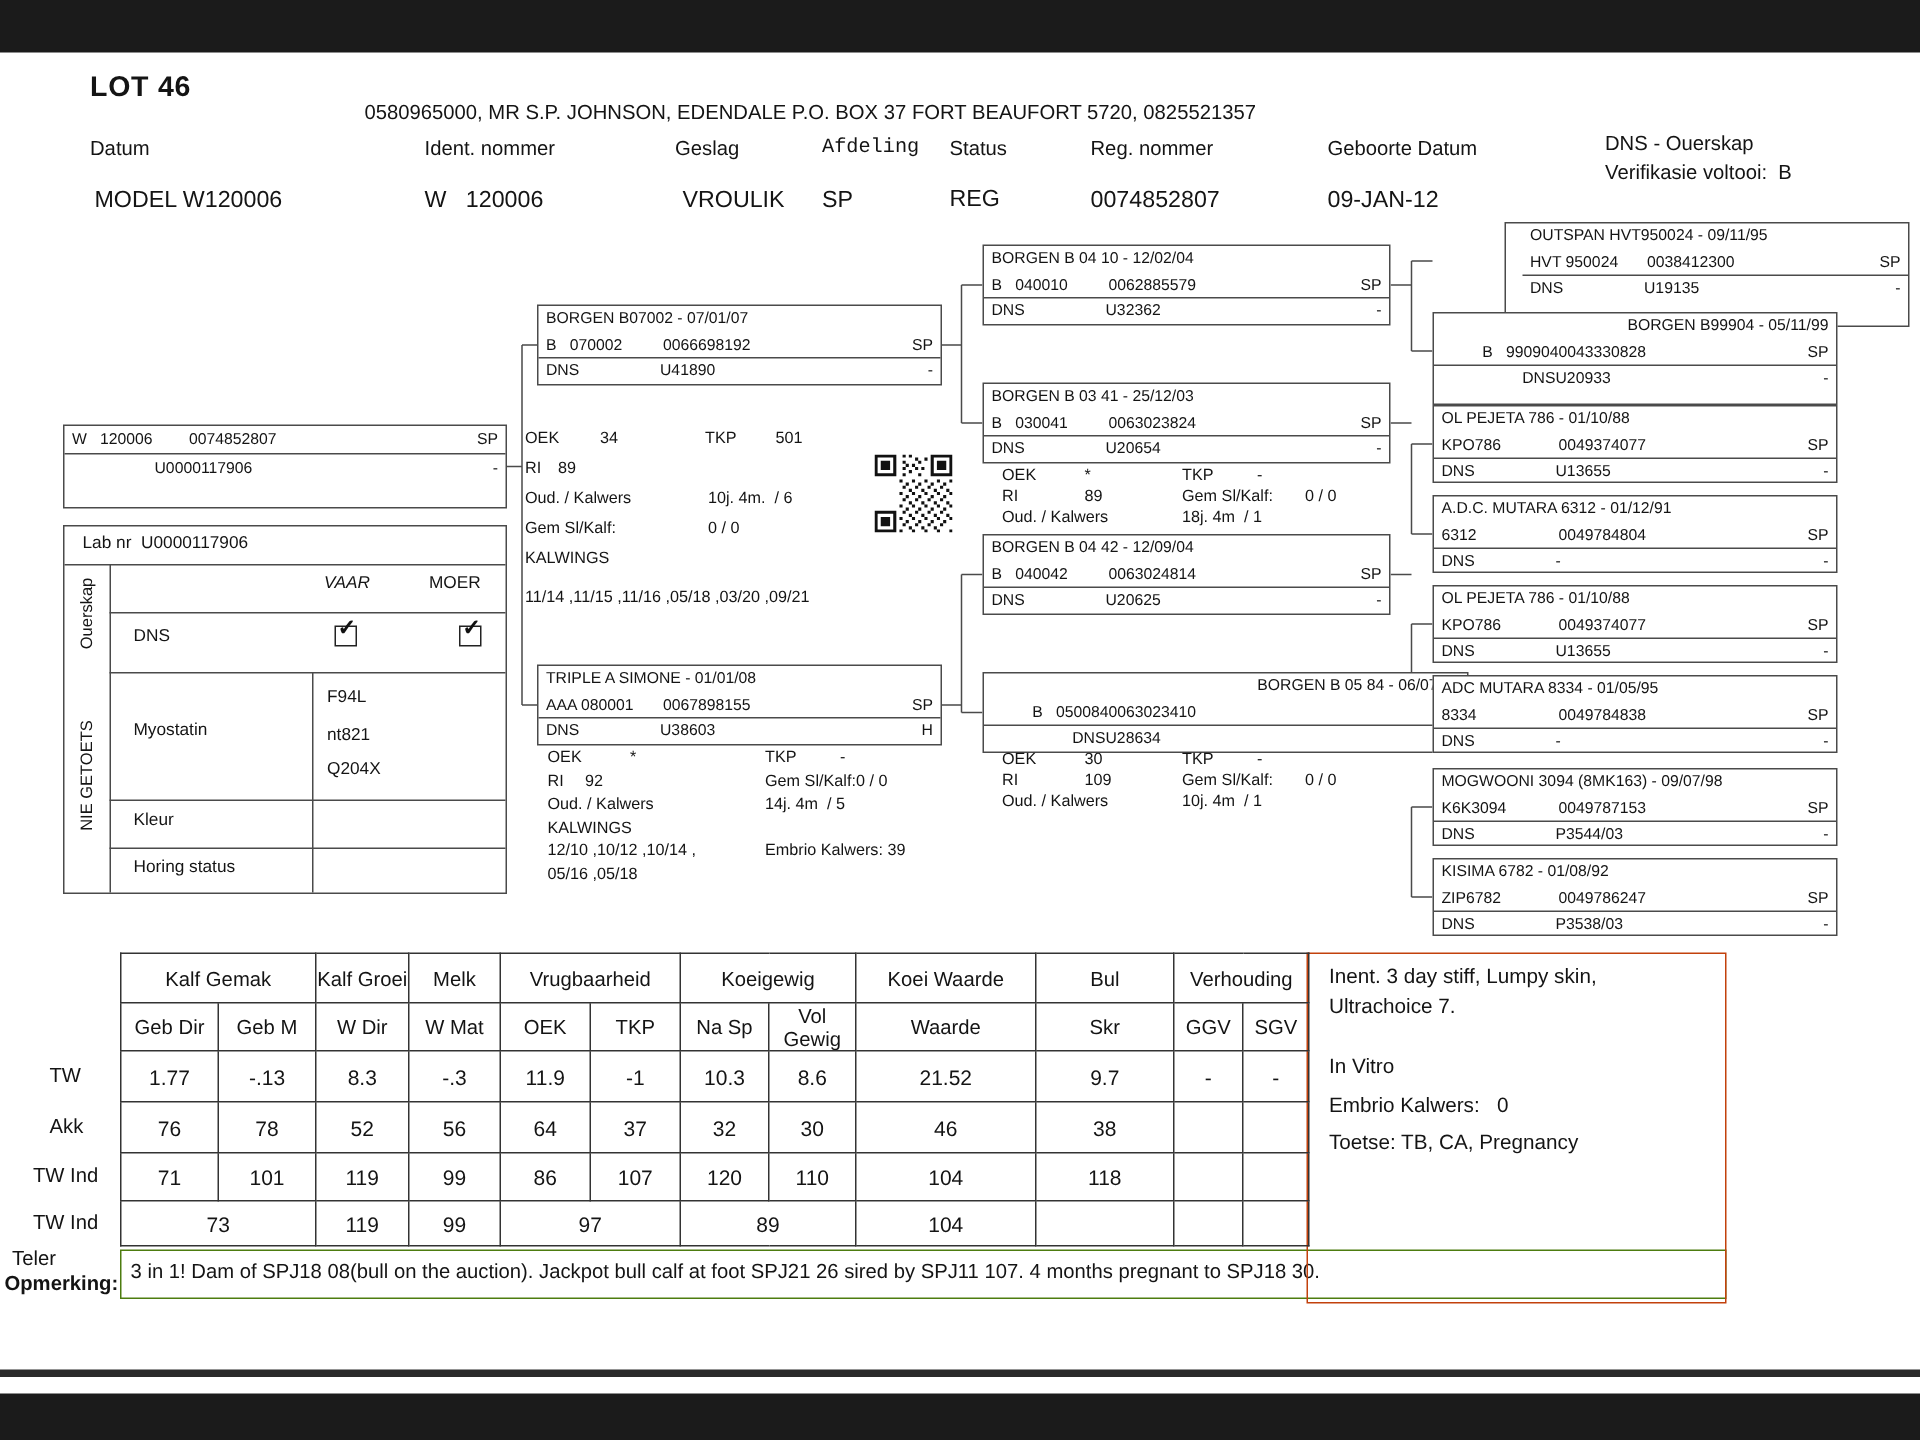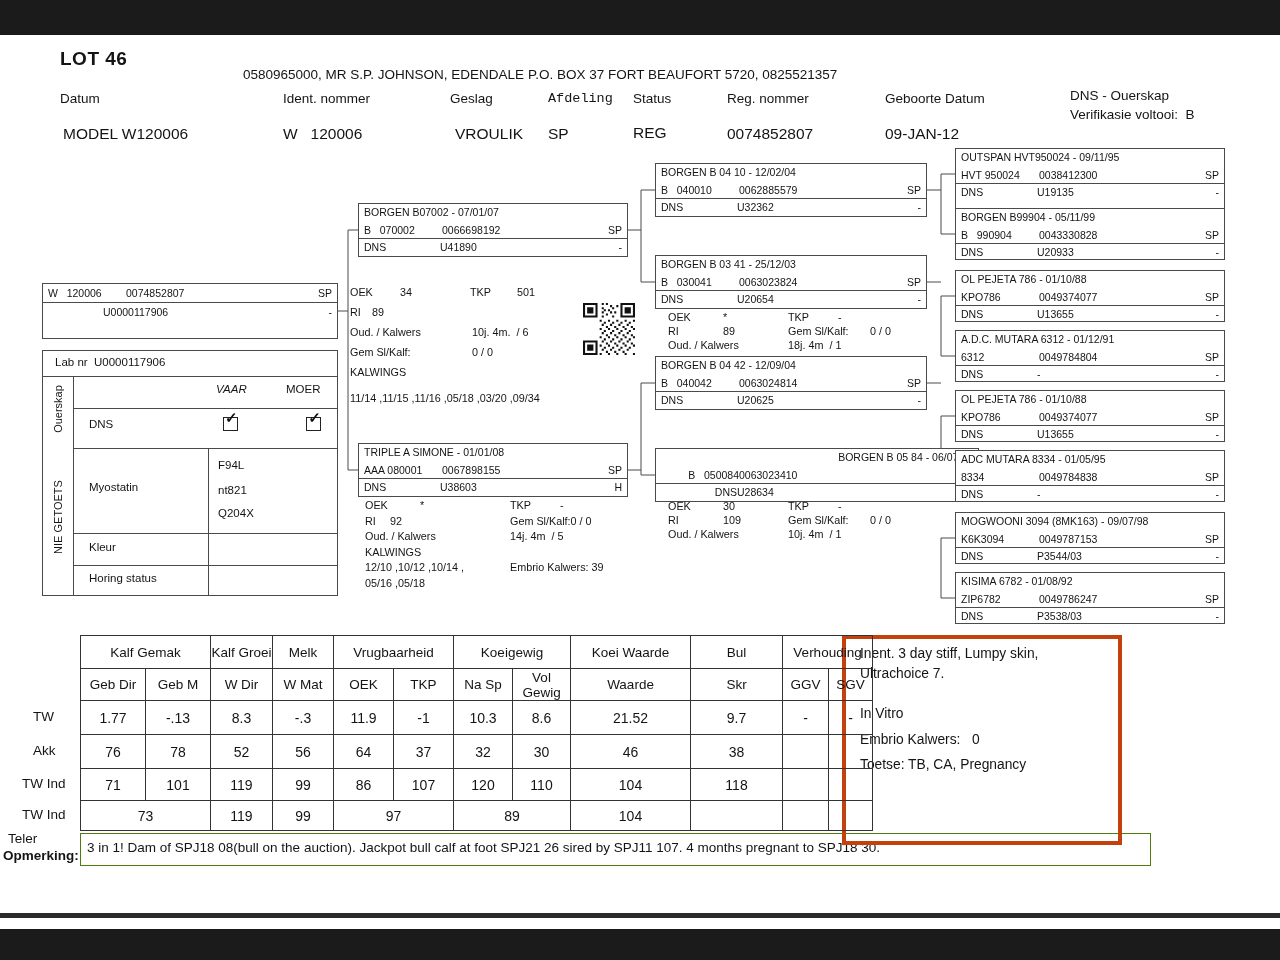--- a/index.html
+++ b/index.html
@@ -48,21 +48,21 @@
   
   .ebvwrap{position:absolute;left:80px;top:635px;z-index:2;}
   .ebv{border-collapse:collapse;table-layout:fixed;width:792px;}
   .ebv th,.ebv td{border:1px solid #333;padding:0;text-align:center;vertical-align:middle;
                   font-weight:normal;overflow:hidden;}
   .ebv th{font-size:13.5px;line-height:15px;}
   .ebv td{font-size:14px;}
   .rg{height:33px;} .rh{height:32px;} .r1{height:34px;} .r2{height:34px;} .r3{height:32px;} .r4{height:30px;}
   .rowlab{position:absolute;font-size:13.5px;}
 
-  .infopanel{position:absolute;left:842px;top:635px;width:280px;height:210px;border:4px solid #c2410c;
+  .infopanel{position:absolute;left:871px;top:635px;width:280px;height:234px;border:1px solid #c2410c;
              box-sizing:border-box;z-index:1;}
   .info-line{position:absolute;left:14px;font-size:13.8px;white-space:pre;}
 
   .telerbox{position:absolute;left:80px;top:833px;width:1071px;height:33px;border:1px solid #4d7c0f;
             box-sizing:border-box;}
   .telertext{padding:6px 6px;font-size:13.5px;white-space:nowrap;overflow:hidden;}
   .footnote{position:absolute;left:83px;top:873px;font-size:13.5px;}
 
   svg.lines{position:absolute;left:0;top:0;z-index:0;pointer-events:none;}
   .qr{position:absolute;left:583px;top:303px;width:52px;height:52px;z-index:2;}
@@ -178,21 +178,21 @@
       <span>10j. 4m.  / 6</span>
     </div>
     <div class="srow">
       <span class="w122">Gem Sl/Kalf:</span>
       <span>0 / 0</span>
     </div>
     <div class="srow">
         <span>KALWINGS</span>
       </div>
     <div class="srow" style="margin-top:6px;">
-        <span>11/14 ,11/15 ,11/16 ,05/18 ,03/20 ,09/34</span>
+        <span>11/14 ,11/15 ,11/16 ,05/18 ,03/20 ,09/21</span>
       </div>
   </div>
 
   <div class="pbox" style="left:358px;top:443px;">
     <div class="pb-name">TRIPLE A SIMONE - 01/01/08</div>
     <div class="pb-row2">
       <span class="pb-id">AAA 080001</span>
       <span>0067898155</span>
       <span class="pb-sp">SP</span>
     </div>
@@ -319,35 +319,35 @@
       <span class="w65">109</span>
       <span class="w82">Gem Sl/Kalf:</span>
       <span>0 / 0</span>
     </div>
     <div class="srow">
       <span class="w120">Oud. / Kalwers</span>
       <span>10j. 4m  / 1</span>
     </div>
   </div>
 
-  <div class="pbox" style="left:955px;top:148px;height:70px;">
+  <div class="pbox" style="left:1003px;top:148px;height:70px;padding-left:11px;">
     <div class="pb-name">OUTSPAN HVT950024 - 09/11/95</div>
     <div class="pb-row2">
         <span class="pb-id">HVT 950024</span>
         <span>0038412300</span>
         <span class="pb-sp">SP</span>
       </div>
     <div class="pb-row3">
         <span class="pb-dnsl">DNS</span>
         <span>U19135</span>
         <span class="pb-dash">-</span>
       </div>
   </div>
 
-  <div class="pbox" style="left:955px;top:208px;height:52px;">
+  <div class="pbox" style="left:955px;top:208px;height:62px;text-align:right;">
     <div class="pb-name">BORGEN B99904 - 05/11/99</div>
     <div class="pb-row2">
         <span class="pb-id">B   990904</span>
         <span>0043330828</span>
         <span class="pb-sp">SP</span>
       </div>
     <div class="pb-row3">
         <span class="pb-dnsl">DNS</span>
         <span>U20933</span>
         <span class="pb-dash">-</span>

